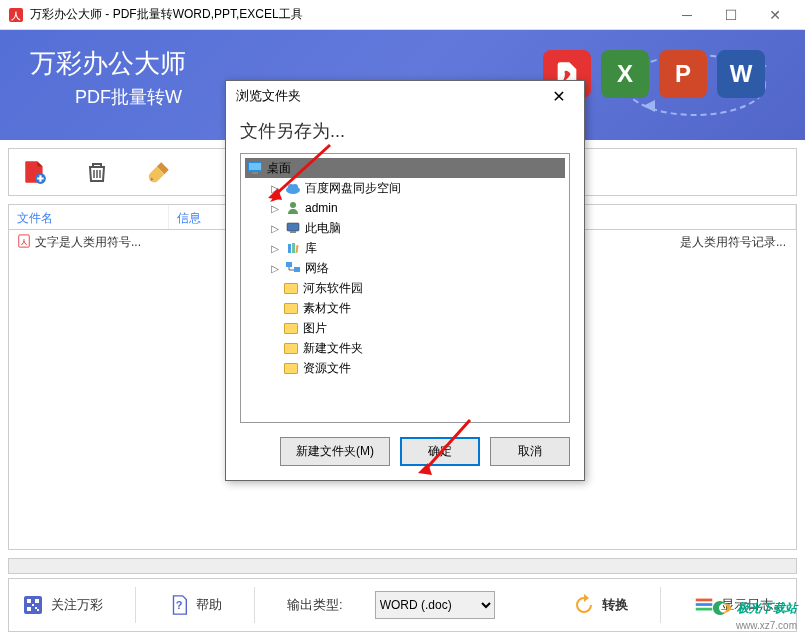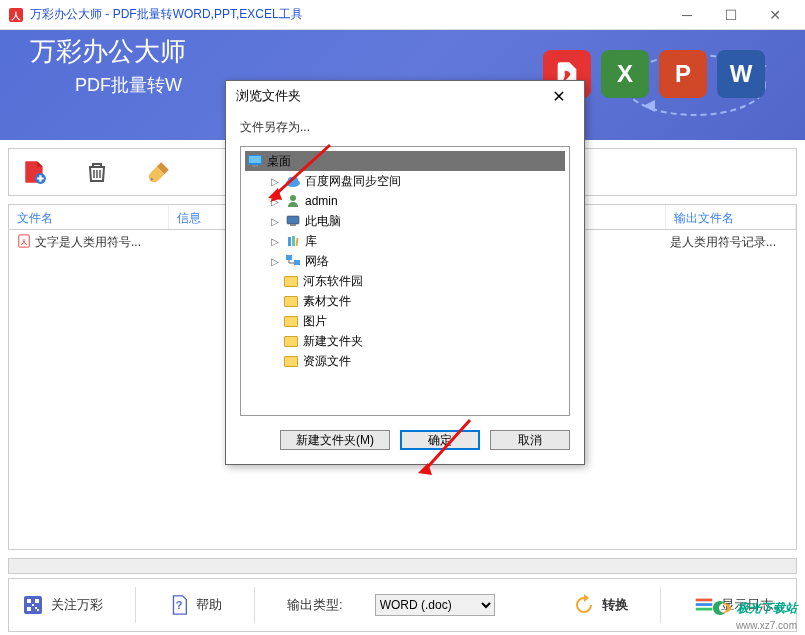--- a/index.html
+++ b/index.html
@@ -1,67 +1,67 @@
 <!DOCTYPE html>
 <html><head>
 <meta charset="utf-8">
 <style>
 * { box-sizing: border-box; margin: 0; padding: 0; font-family: "Microsoft YaHei", sans-serif; }
 body { width: 805px; height: 635px; background: #fff; position: relative; overflow: hidden; }
 
 .titlebar { height: 30px; display: flex; align-items: center; padding: 0 8px; border-bottom: 1px solid #ddd; background: #fff; }
 .titlebar .app-icon { width: 16px; height: 16px; margin-right: 6px; }
-.titlebar .title { flex: 1; font-size: 12px; color: #1d4ed8; }
+.titlebar .title { flex: 1; font-size: 12px; color: #000000; }
 .titlebar .win-btn { width: 44px; height: 28px; display: flex; align-items: center; justify-content: center; color: #666; font-size: 14px; cursor: pointer; }
 
-.banner { height: 110px; background: linear-gradient(135deg, #546fd6 0%, #6279db 50%, #5266c9 100%); position: relative; padding: 4px 30px; color: #fff; overflow: hidden; }
+.banner { height: 110px; background: linear-gradient(135deg, #546fd6 0%, #6279db 50%, #5266c9 100%); position: relative; padding: 16px 30px; color: #fff; overflow: hidden; }
 .banner h1 { font-size: 26px; font-weight: 500; margin-bottom: 4px; }
 .banner h2 { font-size: 18px; font-weight: 400; padding-left: 45px; }
 .banner .icons-group { position: absolute; right: 40px; top: 20px; display: flex; gap: 10px; align-items: center; }
 .banner .app-badge { width: 48px; height: 48px; border-radius: 8px; display: flex; align-items: center; justify-content: center; font-size: 24px; font-weight: bold; color: #fff; }
 .banner .swirl { position: absolute; right: 30px; top: 10px; width: 180px; height: 90px; }
 
 .toolbar { height: 48px; margin: 8px; border: 1px solid #ccc; display: flex; align-items: center; padding: 0 10px; gap: 30px; }
 .tool-btn { width: 32px; height: 32px; display: flex; align-items: center; justify-content: center; cursor: pointer; }
 
 .list-header { margin: 0 8px; height: 26px; border: 1px solid #ccc; display: flex; font-size: 12px; color: #3b82f6; background: #fff; justify-content: center; }
 .list-header > div { padding: 5px 8px; border-right: 1px solid #eee; }
 .col-name { width: 160px; }
 .col-info { flex: 1; }
 .col-out { width: 130px; }
 
 .list-area { margin: 0 8px 8px 8px; height: 320px; border: 1px solid #ccc; border-top: none; font-size: 12px; padding: 4px 8px; color: #333; background: #fff; position: relative; }
 .list-row { display: flex; align-items: center; gap: 4px; }
-.list-row .tail { position: absolute; right: 20px; }
+.list-row .tail { position: absolute; right: 10px; }
 
 .progress-bar { margin: 0 8px; height: 16px; background: #eee; border: 1px solid #ccc; }
 
 .bottom-bar { height: 54px; margin: 4px 8px 8px 8px; border: 1px solid #ccc; display: flex; align-items: center; padding: 0 12px; gap: 32px; font-size: 13px; color: #333; }
 .bottom-item { display: flex; align-items: center; gap: 6px; cursor: pointer; }
 .bottom-item.bold { font-weight: bold; }
-.select-type { height: 22px; width: 120px; font-size: 12px; border: 1px solid #aaa; background: #f0f0f0; }
+.select-type { height: 28px; width: 120px; font-size: 12px; border: 1px solid #aaa; background: #f0f0f0; }
 .spacer { flex: 1; }
 .vsep { width: 1px; height: 36px; background: #ddd; }
 
 
 .dialog { position: absolute; left: 225px; top: 80px; width: 360px; background: #fff; border: 1px solid #666; box-shadow: 2px 2px 8px rgba(0,0,0,0.3); z-index: 100; }
 .dlg-title { height: 30px; display: flex; align-items: center; padding: 0 10px; font-size: 13px; background: #fff; }
 .dlg-title .spacer { flex: 1; }
 .dlg-title .close-x { font-size: 16px; cursor: pointer; width: 30px; height: 30px; display: flex; align-items: center; justify-content: center; }
-.dlg-label { padding: 8px 14px 10px 14px; font-size: 12px; color: #333; }
+.dlg-label { padding: 8px 14px 10px 14px; font-size: 18px; color: #333; }
 .tree { margin: 0 14px; height: 270px; border: 1px solid #999; background: #fff; overflow: auto; font-size: 12px; padding: 4px; }
 .tree-item { display: flex; align-items: center; height: 20px; gap: 4px; cursor: pointer; padding: 0 2px; }
 .tree-item.selected { background: #737373; }
 .tree-item .expand { width: 12px; text-align: center; color: #666; font-size: 10px; }
 .tree-item .indent1 { width: 18px; }
 .tree-item .indent2 { width: 32px; }
 .tree-icon { width: 16px; height: 16px; display: inline-flex; align-items: center; justify-content: center; }
 .folder-icon { background: #ffd868; border: 1px solid #d4a52e; border-radius: 1px; width: 14px; height: 11px; }
 .dlg-buttons { display: flex; gap: 10px; padding: 14px; justify-content: flex-end; }
-.dlg-btn { height: 20px; min-width: 80px; border: 1px solid #888; background: #e8e8e8; font-size: 12px; cursor: pointer; }
+.dlg-btn { height: 29px; min-width: 80px; border: 1px solid #888; background: #e8e8e8; font-size: 12px; cursor: pointer; }
 .dlg-btn.new { min-width: 110px; }
 .dlg-btn.primary { border: 2px solid #0078d7; background: #e8e8e8; }
 
 
 .arrow { position: absolute; z-index: 200; pointer-events: none; }
 
 
 .watermark { position: absolute; right: 8px; bottom: 4px; font-size: 12px; color: #0a8; z-index: 300; text-align: right; }
 .watermark .logo { display: inline-flex; align-items: center; gap: 4px; font-style: italic; }
 .watermark .url { font-size: 10px; color: #888; }
@@ -123,21 +123,20 @@
         <path d="M14 3l7 7-4 4-7-7 4-4z" fill="#d4923a"></path>
         <path d="M10 7l7 7-6 6c-2 2-5 2-7 0s-2-5 0-7l6-6z" fill="#f4c05a"></path>
         <path d="M4 20l3-1-2-2-1 3z" fill="#888"></path>
       </svg>
   </div>
 </div>
 
 <div class="list-header">
   <div class="col-name">文件名</div>
   <div class="col-info">信息</div>
-  <div class="col-out">输出文件名</div>
 </div>
 
 <div class="list-area">
   <div class="list-row">
     <span>
       <svg width="14" height="14" viewBox="0 0 16 16">
           <rect x="2" y="1" width="12" height="14" rx="1" fill="#fff" stroke="#e53333"></rect>
           <text x="8" y="11" font-size="7" text-anchor="middle" fill="#e53333" font-weight="bold">人</text>
         </svg>
     </span>

